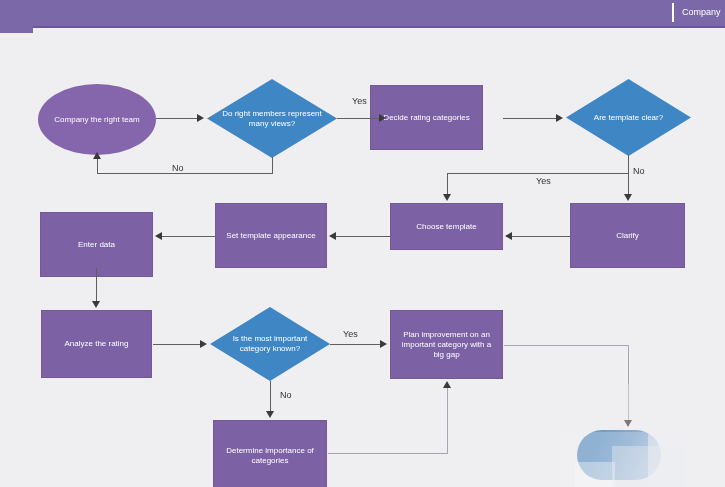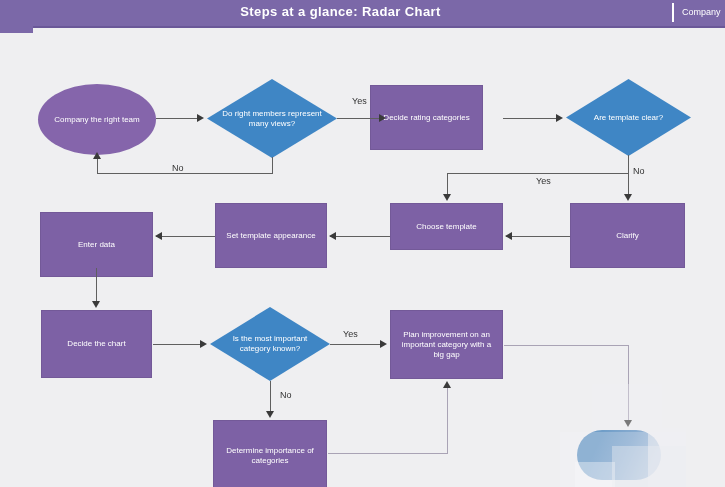--- a/index.html
+++ b/index.html
@@ -50,21 +50,20 @@
   .edge-label{position:absolute;color:#333;font-size:9px;line-height:9px;}
 
   
   .wm{position:absolute;}
 </style>
 </head>
 <body>
 
 <div class="header-tab"></div>
 <div class="header">
-  <div class="header-title">Steps at a glance: Radar Chart</div>
   <div class="header-sep"></div>
   <div class="header-company">Company</div>
 </div>
 <div class="header-underline"></div>
 
 <div class="node ellipse" style="left:38px;top:84px;width:118px;height:71px">
   <span>Company the right team</span>
 </div>
 
 <div class="node diamond" style="left:207px;top:79px;width:130px;height:79px">
@@ -89,21 +88,21 @@
 
 <div class="node rect" style="left:215px;top:203px;width:112px;height:65px">
   <span>Set template appearance</span>
 </div>
 
 <div class="node rect" style="left:40px;top:212px;width:113px;height:65px">
   <span>Enter data</span>
 </div>
 
 <div class="node rect" style="left:41px;top:310px;width:111px;height:68px">
-  <span>Decide the chart</span>
+  <span>Analyze the rating</span>
 </div>
 
 <div class="node diamond" style="left:210px;top:307px;width:120px;height:74px">
   <span>Is the most important category known?</span>
 </div>
 
 <div class="node rect" style="left:390px;top:310px;width:113px;height:69px">
   <span>Plan improvement on an important category with a big gap</span>
 </div>
 

